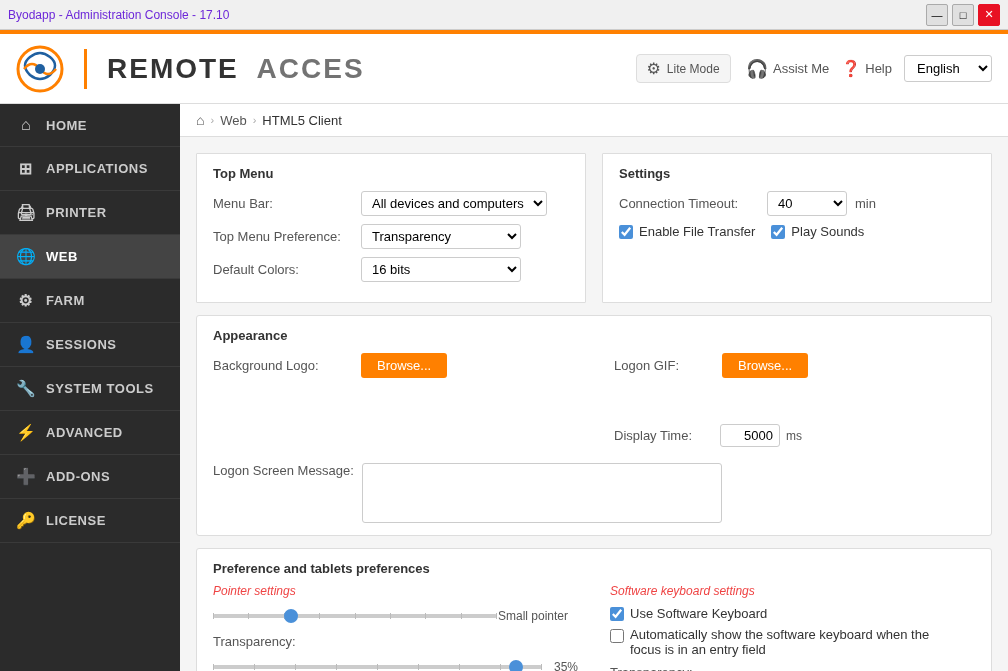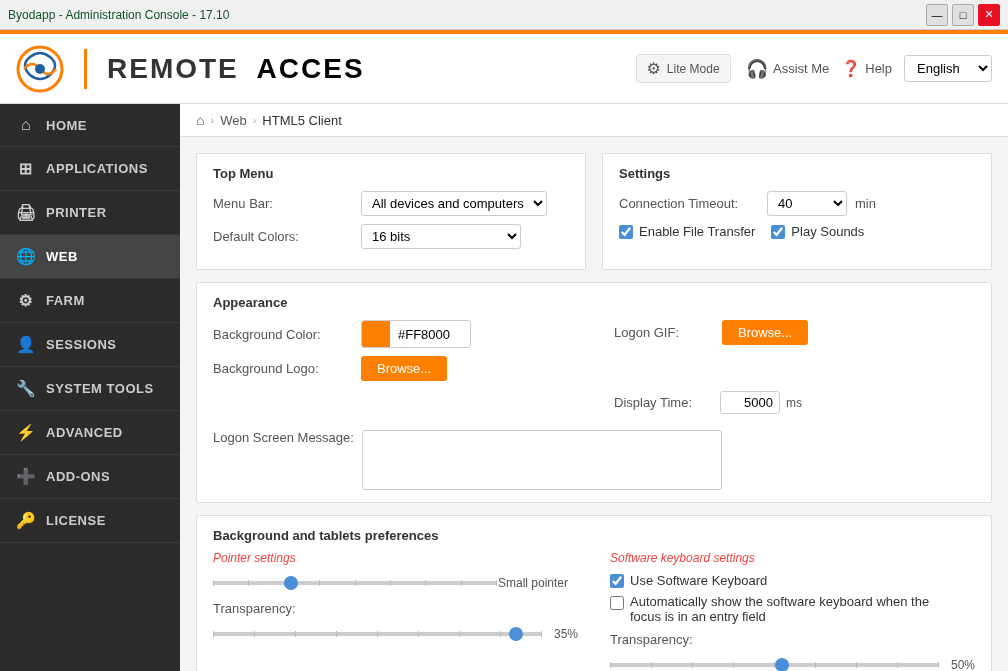--- a/index.html
+++ b/index.html
@@ -8,21 +8,21 @@
     
     .titlebar {
       background: #f0f0f0;
       height: 30px;
       display: flex;
       align-items: center;
       padding: 0 8px;
       border-bottom: 1px solid #ccc;
       position: relative;
     }
-    .titlebar-title { font-size: 12px; color: #14532d; flex: 1; }
+    .titlebar-title { font-size: 12px; color: #6d28d9; flex: 1; }
     .titlebar-controls { display: flex; gap: 4px; position: absolute; right: 8px; }
     .titlebar-btn {
       width: 22px; height: 22px; border: 1px solid #aaa; background: #e0e0e0;
       display: flex; align-items: center; justify-content: center; font-size: 11px; cursor: pointer; border-radius: 2px;
     }
     .titlebar-btn.close { background: #e81123; color: white; border-color: #e81123; }
 
     
     .orange-bar { height: 4px; background: #FF8000; }
 
@@ -176,21 +176,21 @@
 
     <svg width="48" height="48" viewBox="0 0 48 48">
       <circle cx="24" cy="24" r="22" fill="none" stroke="#FF8000" stroke-width="3"></circle>
       <path d="M14 12 Q24 4 34 12 Q44 20 34 30 Q24 38 14 30 Q4 20 14 12Z" fill="none" stroke="#2060a0" stroke-width="2.5"></path>
       <path d="M8 24 Q16 14 24 24 Q32 34 40 24" fill="none" stroke="#FF8000" stroke-width="2.5"></path>
       <circle cx="24" cy="24" r="5" fill="#2060a0"></circle>
     </svg>
     <div class="logo-divider"></div>
     <div style="font-size:28px;font-weight:700;letter-spacing:2px;">
       <span style="color:#333">REMOTE</span>
-      <span style="color:#000000;margin-left:8px;">ACCES</span>
+      <span style="color:#737373;margin-left:8px;">ACCES</span>
     </div>
   </div>
   <div class="header-right">
     <div class="lite-mode-btn">
       <span style="font-size:16px;">⚙</span>
       <span>Lite Mode</span>
     </div>
     <div class="header-actions">
       <div class="header-action-btn">
         <span style="font-size:18px;color:#FF8000;">🎧</span>
@@ -273,20 +273,28 @@
           <div class="section-title">Top Menu</div>
           <div class="form-row">
             <span class="form-label">Menu Bar:</span>
             <select class="form-select form-select-wide">
               <option>All devices and computers</option>
               <option>None</option>
               <option>Custom</option>
             </select>
           </div>
           <div class="form-row">
+            <span class="form-label">Top Menu Preference:</span>
+            <select class="form-select">
+              <option>Transparency</option>
+              <option>Always visible</option>
+              <option>Hidden</option>
+            </select>
+          </div>
+          <div class="form-row">
             <span class="form-label">Default Colors:</span>
             <select class="form-select">
               <option>16 bits</option>
               <option>32 bits</option>
               <option>256 colors</option>
             </select>
           </div>
         </div>
 
         <div class="section-box">
@@ -311,27 +319,20 @@
             </div>
           </div>
         </div>
       </div>
 
       <div class="appearance-section">
         <div class="section-title">Appearance</div>
         <div class="appearance-row">
           <div class="appearance-col">
             <div class="form-row">
-              <span class="form-label">Background Color:</span>
-              <div class="color-btn">
-                <div class="color-swatch"></div>
-                <input type="text" class="color-input" value="#FF8000" style="">
-              </div>
-            </div>
-            <div class="form-row">
               <span class="form-label">Background Logo:</span>
               <button class="browse-btn">Browse...</button>
             </div>
           </div>
           <div class="appearance-col">
             <div class="form-row">
               <span class="form-label" style="min-width:100px;">Logon GIF:</span>
               <button class="browse-btn">Browse...</button>
             </div>
             <div class="form-row display-time-row">
@@ -341,21 +342,21 @@
             </div>
           </div>
         </div>
         <div class="logon-message-row">
           <span class="form-label">Logon Screen Message:</span>
           <textarea class="message-textarea" style=""></textarea>
         </div>
       </div>
 
       <div class="smartphone-section">
-        <div class="smartphone-title">Background and tablets preferences</div>
+        <div class="smartphone-title">Preference and tablets preferences</div>
         <div class="smartphone-cols">
 
           <div class="smartphone-col">
             <div class="col-subtitle">Pointer settings</div>
             <div class="slider-row">
               <div class="slider-container" style="flex:1;position:relative;height:20px;">
                 <div class="slider-track"></div>
 
                 <div style="position:absolute;top:50%;transform:translateY(-50%);width:100%;display:flex;justify-content:space-between;pointer-events:none;">
                   <div style="width:1px;height:6px;background:#bbb;"></div>

